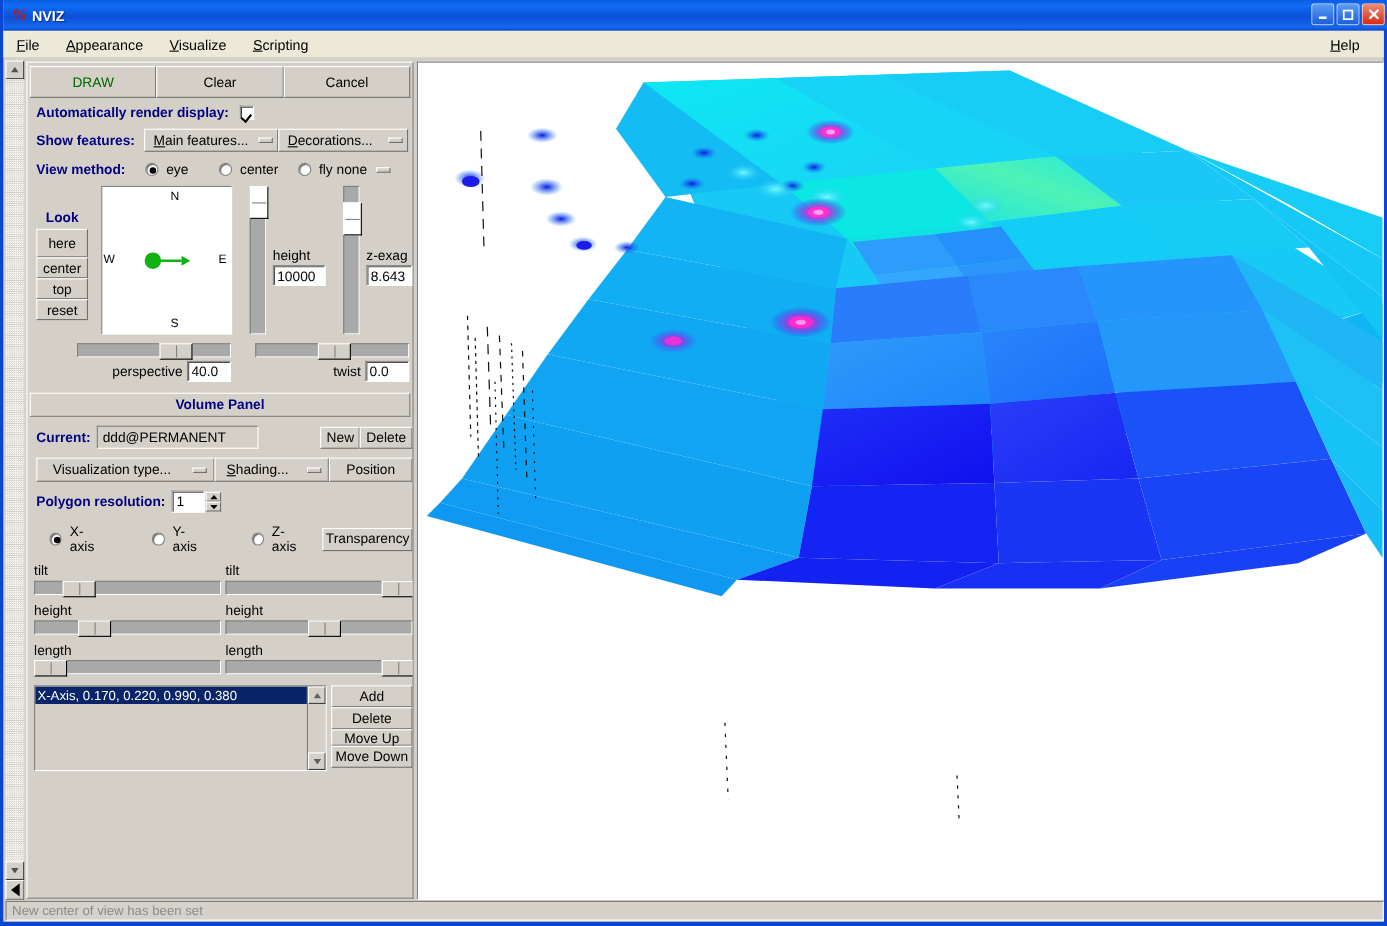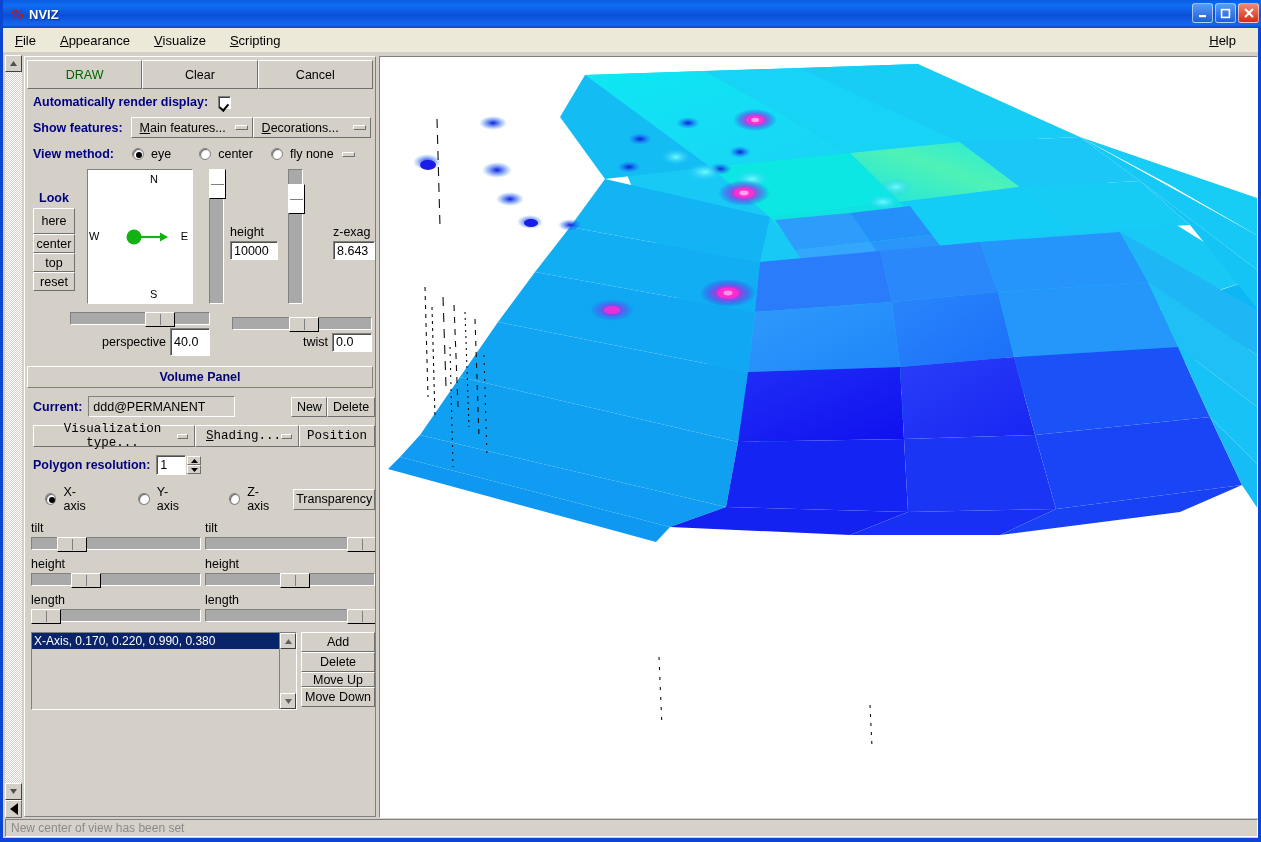--- a/index.html
+++ b/index.html
@@ -344,39 +344,39 @@
       <div style="margin-left:16px;display:flex;">
         <div class="strack-v" style="height:135px;">
           <div class="sthumb-v" style="top:-1px;"></div>
         </div>
         <div style="margin-left:6px;margin-top:56px;">
           <div class="lbl">height</div>
           <div class="entry" style="width:48px;height:19px;margin-top:2px;">10000</div>
         </div>
       </div>
 
-      <div style="margin-left:10px;display:flex;gap:24px;">
+      <div style="margin-left:16px;display:flex;">
         <div class="strack-v" style="height:135px;">
           <div class="sthumb-v" style="top:14px;"></div>
         </div>
         <div style="margin-left:6px;margin-top:56px;">
           <div class="lbl">z-exag</div>
           <div class="entry" style="width:42px;height:19px;margin-top:2px;">8.643</div>
         </div>
       </div>
     </div>
 
     <div class="row" style="margin:8px 0 0 45px;">
       <div>
         <div class="strack-h" style="width:140px;">
           <div class="sthumb-h" style="left:74px;"></div>
         </div>
         <div class="row" style="margin-top:3px;justify-content:flex-end;">
           <span class="lbl">perspective</span>
-          <div class="entry" style="width:40px;height:28px;margin-left:4px;">40.0</div>
+          <div class="entry" style="width:40px;height:19px;margin-left:4px;">40.0</div>
         </div>
       </div>
       <div style="margin-left:22px;">
         <div class="strack-h" style="width:140px;">
           <div class="sthumb-h" style="left:56px;"></div>
         </div>
         <div class="row" style="margin-top:3px;justify-content:flex-end;">
           <span class="lbl">twist</span>
           <div class="entry" style="width:40px;height:19px;margin-left:4px;">0.0</div>
         </div>
@@ -387,21 +387,21 @@
       <span class="panel-title">Volume Panel</span>
     </div>
 
     <div class="row" style="margin:8px 0 0 8px;">
       <span class="bluelbl">Current:</span>
       <div class="sunkflat" style="width:148px;height:21px;margin-left:6px;">ddd@PERMANENT</div>
       <div class="btn" style="width:36px;height:20px;margin-left:56px;">New</div>
       <div class="btn" style="width:48px;height:20px;">Delete</div>
     </div>
 
-    <div class="row" style="margin:8px 0 0 8px;font-family:Liberation Mono, monospace;">
+    <div class="row" style="margin:8px 0 0 8px;">
       <div class="btn" style="width:162px;height:22px;justify-content:flex-start;padding-left:14px;">
         <span>Visualization type...</span>
         <span class="omtick" style="margin-left:auto;margin-right:6px;"></span>
       </div>
       <div class="btn" style="width:104px;height:22px;justify-content:flex-start;padding-left:10px;">
         <span style="text-decoration:underline">S</span>
           <span>hading...</span>
         <span class="omtick" style="margin-left:auto;margin-right:6px;"></span>
       </div>
       <div class="btn" style="width:76px;height:22px;">Position</div>

